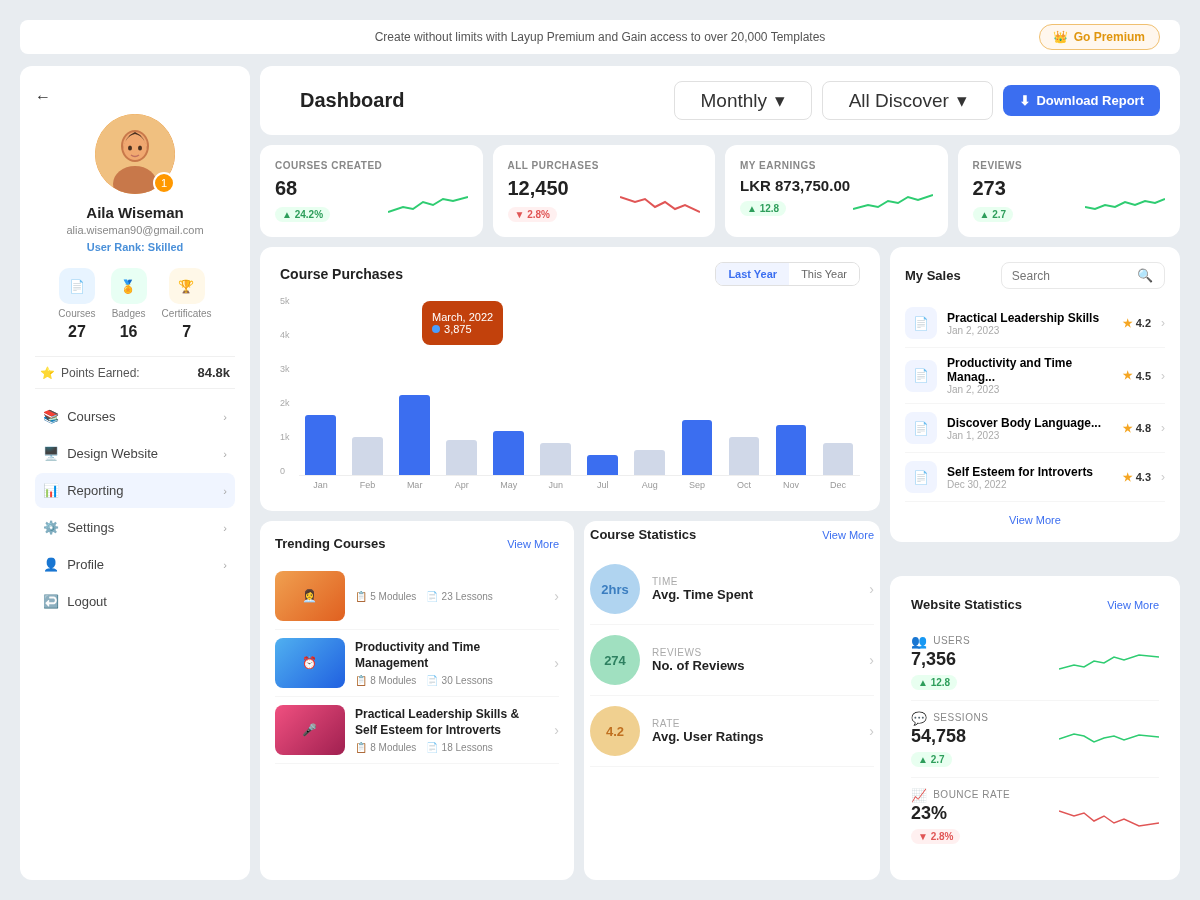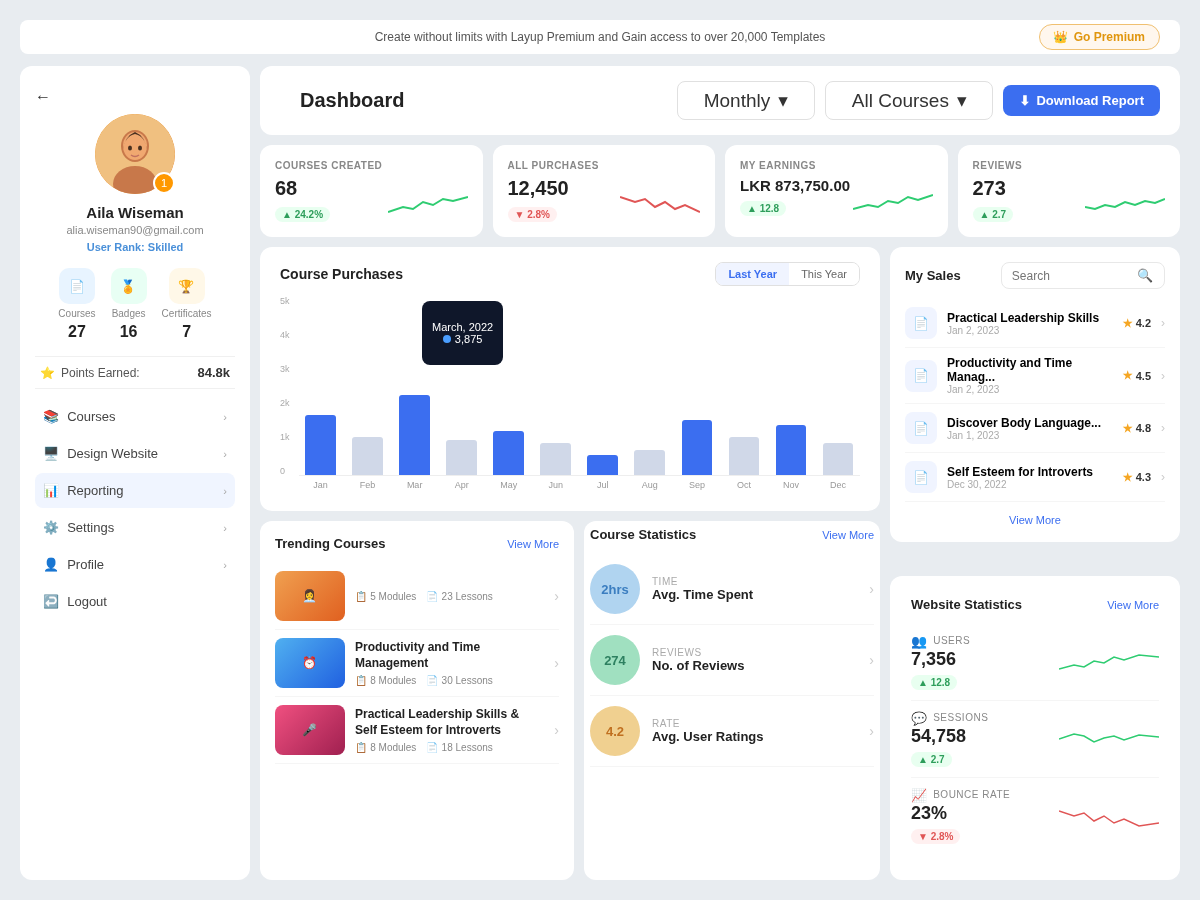--- a/index.html
+++ b/index.html
@@ -50,21 +50,21 @@
     .metric-sparkline { position: absolute; right: 15px; bottom: 15px; width: 80px; height: 35px; }
     .bottom-panels { display: flex; gap: 10px; flex: 1; overflow: hidden; }
     .left-panels { flex: 1; display: flex; flex-direction: column; gap: 10px; overflow: hidden; }
     .chart-card { background: #fff; border-radius: 12px; padding: 15px 20px; flex-shrink: 0; }
     .chart-header { display: flex; justify-content: space-between; align-items: center; margin-bottom: 10px; }
     .chart-title { font-size: 14px; font-weight: 700; color: #222; }
     .toggle-group { display: flex; border: 1px solid #e0e0e0; border-radius: 8px; overflow: hidden; }
     .toggle-btn { padding: 5px 12px; font-size: 11px; cursor: pointer; background: #fff; border: none; color: #666; }
     .toggle-btn.active { background: #f0f4ff; color: #3b6ef0; font-weight: 600; }
     .bar-chart { position: relative; height: 200px; }
-    .tooltip-box { position: absolute; top: 10px; left: 42%; background: #0f172a; color: #fff; padding: 20px 10px; border-radius: 8px; font-size: 11px; z-index: 10; text-align: center; }
+    .tooltip-box { position: absolute; top: 10px; left: 42%; background: #c2410c; color: #fff; padding: 10px 10px; border-radius: 8px; font-size: 11px; z-index: 10; }
     .tooltip-dot { width: 8px; height: 8px; background: #4a9eff; border-radius: 50%; display: inline-block; margin-right: 4px; }
     .two-col { display: flex; gap: 10px; flex: 1; overflow: hidden; }
     .trending-card { flex: 1; background: #fff; border-radius: 12px; padding: 15px; overflow: hidden; }
     .stats-card { flex: 1; background: #fff; border-radius: 12px; padding: 6px; overflow: hidden; }
     .card-header { display: flex; justify-content: space-between; align-items: center; margin-bottom: 12px; }
     .card-title { font-size: 13px; font-weight: 700; color: #222; }
     .view-more { font-size: 11px; color: #3b6ef0; cursor: pointer; font-weight: 500; }
     .course-item { display: flex; align-items: center; gap: 10px; padding: 8px 0; border-bottom: 1px solid #f5f5f5; }
     .course-thumb { width: 70px; height: 50px; border-radius: 8px; background: #e0e8f0; overflow: hidden; flex-shrink: 0; }
     .thumb-placeholder { width: 100%; height: 100%; display: flex; align-items: center; justify-content: center; font-size: 20px; }
@@ -211,21 +211,21 @@
 
     <div class="content-area">
 
       <div class="dashboard-header">
         <h1 class="dashboard-title">Dashboard</h1>
         <div class="header-controls">
           <button class="dropdown-btn">
             <span>Monthly</span> ▾
           </button>
           <button class="dropdown-btn">
-            <span>All Courses</span> ▾
+            <span>All Discover</span> ▾
           </button>
           <button class="download-btn">
             <span>⬇</span>
             <span>Download Report</span>
           </button>
         </div>
       </div>
 
       <div class="metrics-row">
         <div class="metric-card">

